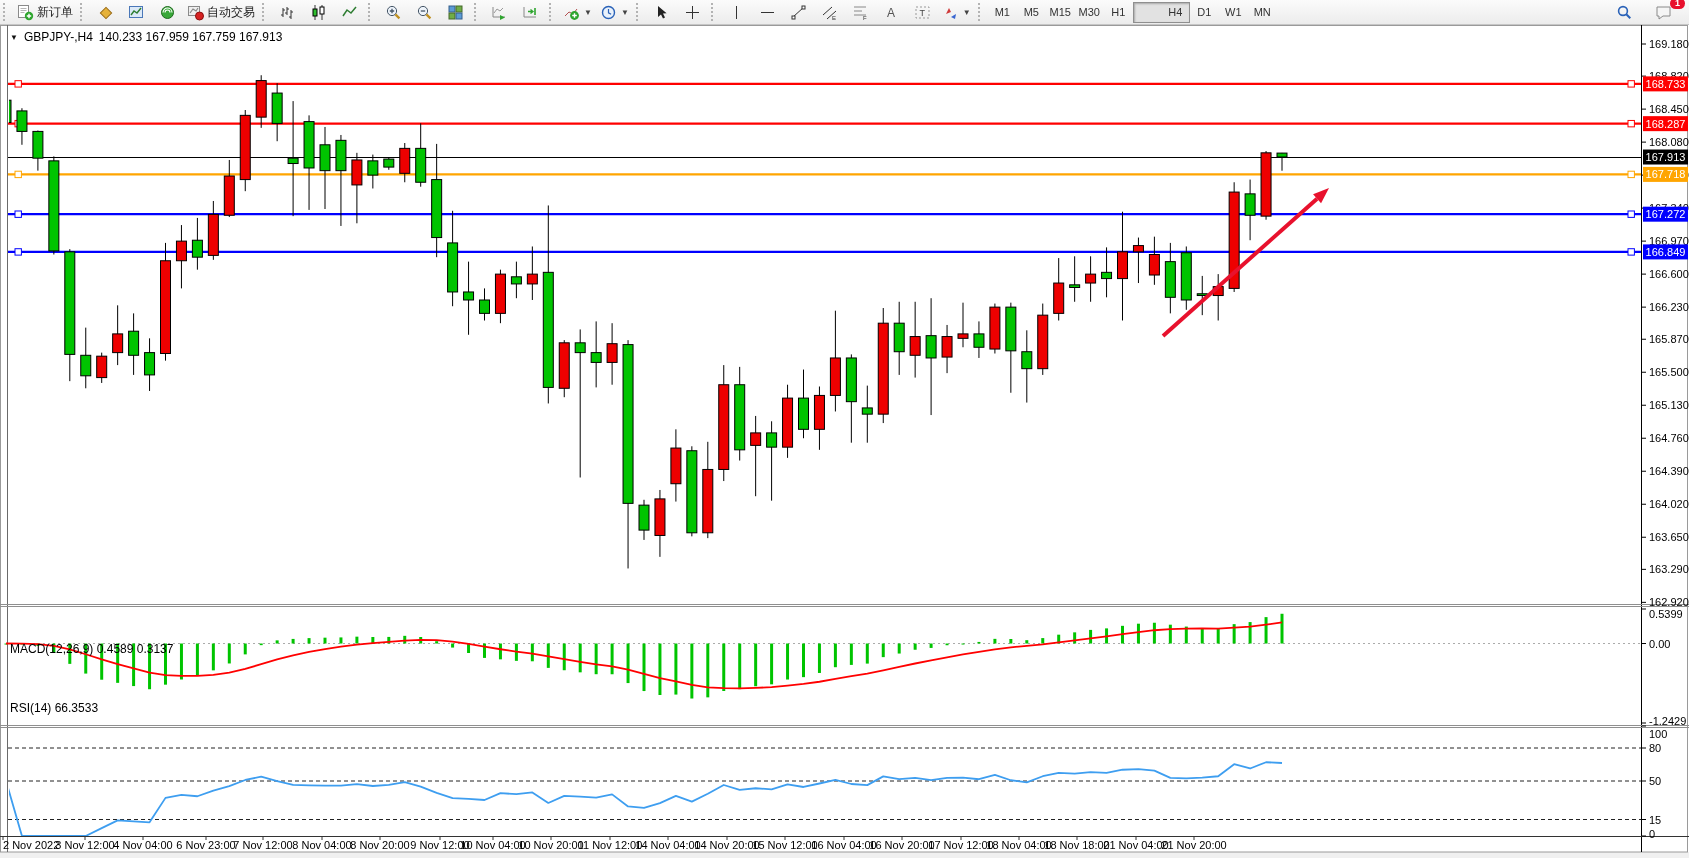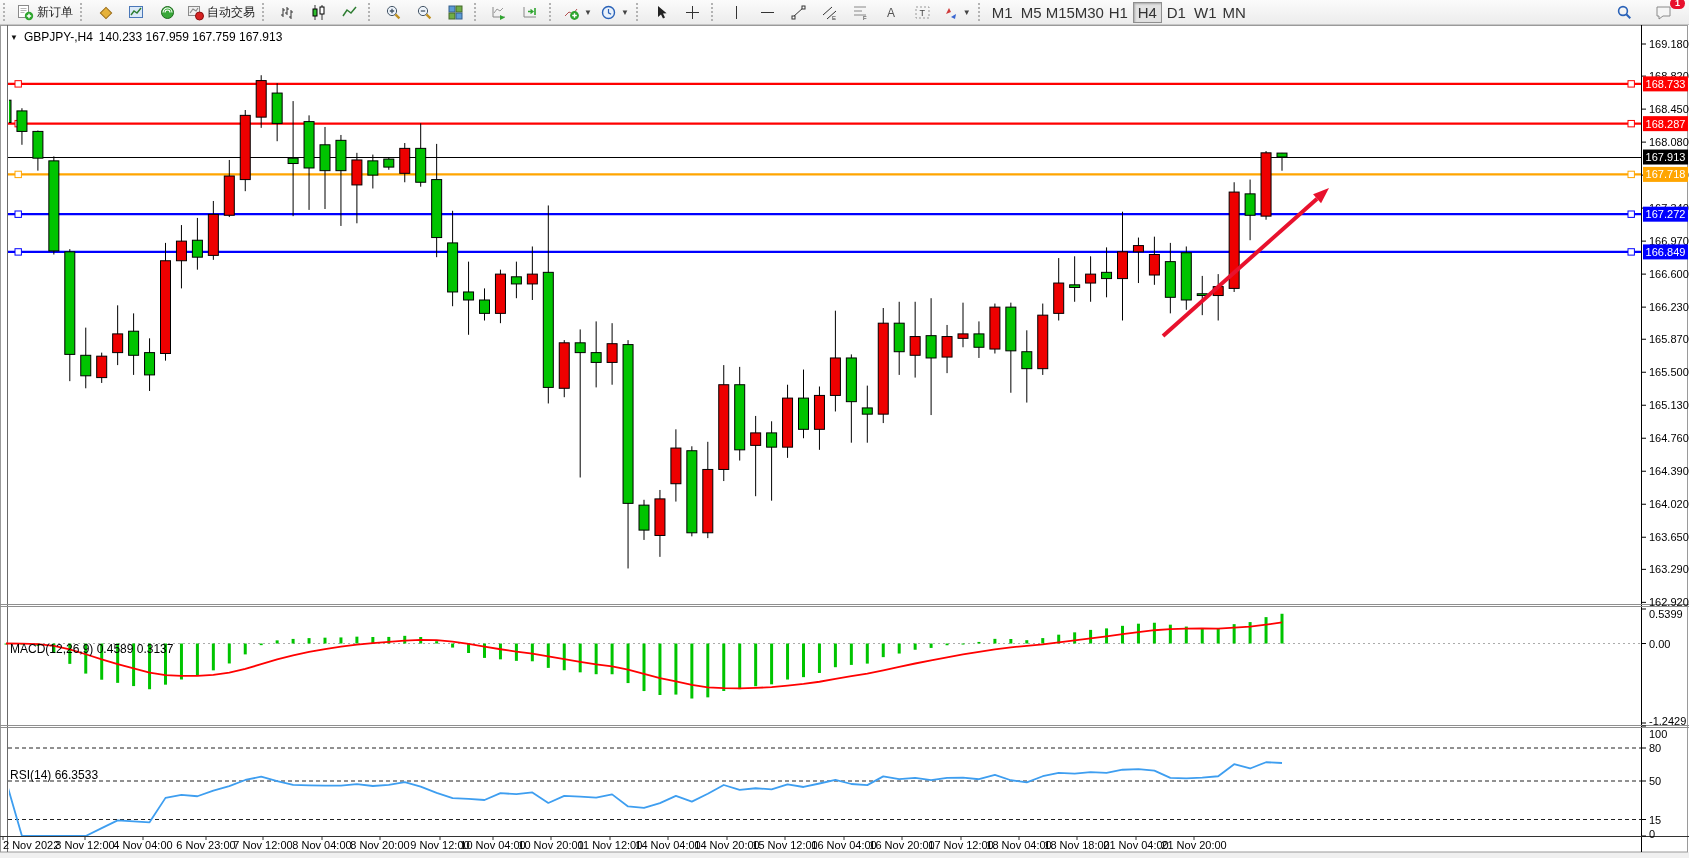--- a/index.html
+++ b/index.html
@@ -7,36 +7,36 @@
        font-family:"Liberation Sans",sans-serif;overflow:hidden;}
   
   #toolbar{position:absolute;left:0;top:0;width:1689px;height:24px;
            background:linear-gradient(#fbfbfb,#ececec);border-bottom:1px solid #c6c6c6;
            display:flex;align-items:center;font-size:12px;color:#222;}
   .tb-handle{width:4px;height:18px;border-left:2px dotted #b3b3b3;margin:0 4px 0 3px;}
   .tb-btn{height:21px;min-width:23px;display:inline-flex;align-items:center;justify-content:center;
           gap:3px;padding:0 3px;border:1px solid transparent;border-radius:2px;}
   .tb-btn svg{display:block;}
   .dd{font-size:8px;color:#444;margin-left:1px;}
-  .tf{width:27px;height:19px;font-size:15px;color:#333;display:inline-flex;
+  .tf{width:27px;height:19px;font-size:11px;color:#333;display:inline-flex;
       align-items:center;justify-content:center;border:1px solid transparent;}
-  .tf.active{background:#e2e2e2;border:1px solid #8f8f8f;box-shadow:inset 1px 1px 2px rgba(0,0,0,.25);}
+  .tf.active{background:#e2e2e2;border:1px solid #8f8f8f;box-shadow:inset 1px 1px 2px rgba(0,0,0,.25);padding-left:28px;}
   #tb-right{margin-left:auto;display:flex;align-items:center;margin-right:10px;gap:8px;}
   #chat-wrap{position:relative;}
   #chat-badge{position:absolute;top:-4px;right:-7px;background:#e8112d;color:#fff;
               border-radius:8px;font-size:9px;line-height:11px;min-width:11px;height:11px;
               text-align:center;padding:0 2px;font-weight:bold;}
   
   #chartwin{position:absolute;left:0;top:25px;width:1689px;height:828px;background:#fff;}
   #cv{position:absolute;left:0;top:0;}
   .pane-label{position:absolute;font-size:12px;color:#000;pointer-events:none;white-space:nowrap;}
   #chart-title{left:10px;top:5px;display:flex;align-items:center;gap:6px;}
   #title-tri{font-size:8px;color:#111;}
   #macd-label{left:10px;top:617px;}
-  #rsi-label{left:10px;top:743px;}
+  #rsi-label{left:10px;top:676px;}
 </style>
 </head>
 <body>
 <div id="app">
 
   <div id="toolbar">
     <span class="tb-handle"></span>
     <span class="tb-btn">
       <span>
           <svg width="17" height="17">

